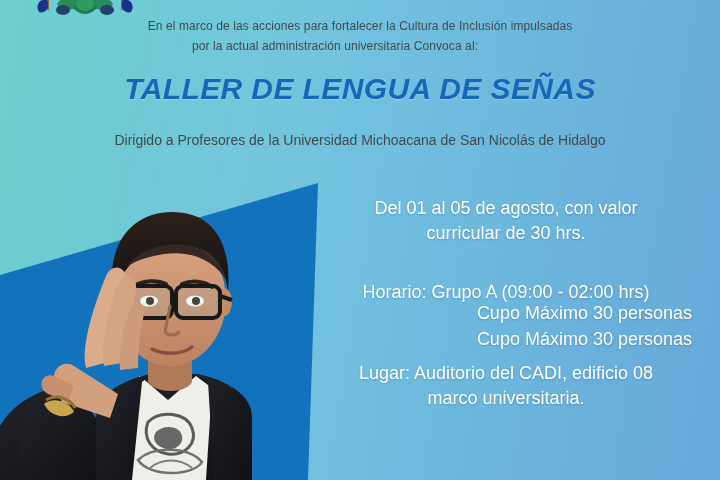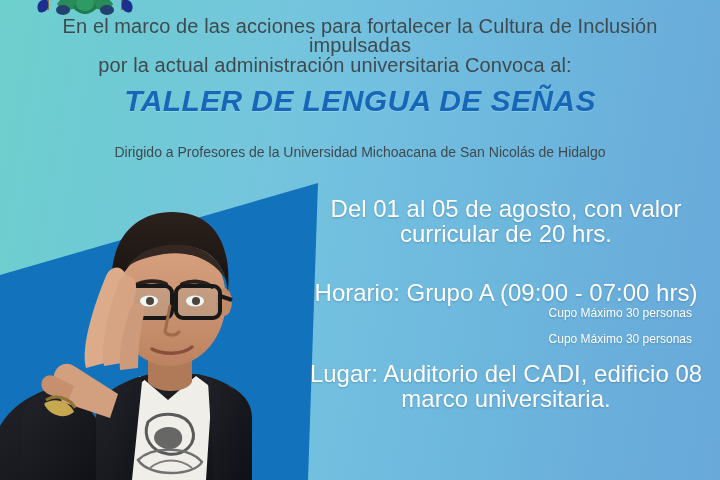--- a/index.html
+++ b/index.html
@@ -48,40 +48,40 @@
     position: absolute;
     left: 0;
     top: 0;
     width: 720px;
     z-index: 5;
     text-align: center;
     pointer-events: none;
   }
   .intro {
     color: #3f4a4e;
-    font-size: 20px;
+    font-size: 12px;
     line-height: 19px;
     letter-spacing: .1px;
     margin: 0;
     padding: 0 60px;
   }
   .intro-l1 { margin-top: 17px; }
   .intro-l2 { margin-top: 1px; padding-left: 10px; }
 
   .title {
     color: #1667b8;
     font-size: 30px;
     font-weight: bold;
     font-style: italic;
     letter-spacing: .4px;
     line-height: 36px;
     text-shadow: 0 1px 1px rgba(255,255,255,.25);
     margin: 0;
   }
-  .title-l1 { margin-top: 8px; }
+  .title-l1 { margin-top: 15px; }
   .title-l2 { margin-top: 3px; }
 
   .dirigido {
     color: #3f4a4e;
     font-size: 14px;
     line-height: 18px;
     margin: 0;
     margin-top: 24px;
   }
 
@@ -91,26 +91,26 @@
     right: 14px;
     top: 196px;
     width: 400px;
     z-index: 5;
     text-align: center;
     color: #ffffff;
     text-shadow: 0 1px 2px rgba(30,70,110,.30);
     pointer-events: none;
   }
   .info .line {
-    font-size: 24px;
+    font-size: 18px;
     line-height: 25px;
     white-space: nowrap;
   }
   .info .small {
-    font-size: 12px;
+    font-size: 18px;
     line-height: 16px;
     text-align: right;
     padding-right: 14px;
   }
   .gap-a { height: 34px; }
   .gap-b { height: 10px; }
   .gap-c { height: 14px; }
 
   
   .person {
@@ -232,25 +232,25 @@
       <path d="M120 220 C118 202 124 176 130 160 C134 148 146 152 144 164 C140 182 138 200 138 218 Z" fill="#cd9b7c"></path>
       <path d="M48 244 C36 238 42 222 54 226 L74 236 L68 252 Z" fill="#c68f6d"></path>
 
       <path d="M44 254 C54 246 70 252 74 262 C64 270 50 266 44 254 Z" fill="#c8a84e"></path>
       <path d="M46 250 C56 244 70 248 75 258" stroke="#8e7530" stroke-width="3" fill="none"></path>
     </g>
   </svg>
 
   <div class="info">
     <div class="line">Del 01 al 05 de agosto, con valor</div>
-    <div class="line">curricular de 20 hrs.</div>
+    <div class="line">curricular de 30 hrs.</div>
 
     <div class="gap-a"></div>
 
-    <div class="line">Horario: Grupo A (09:00 - 07:00 hrs)</div>
+    <div class="line">Horario: Grupo A (09:00 - 02:00 hrs)</div>
     <div class="small">Cupo Máximo 30 personas</div>
 
     <div class="gap-b"></div>
 
     <div class="small">Cupo Máximo 30 personas</div>
 
     <div class="gap-c"></div>
 
     <div class="line">Lugar: Auditorio del CADI, edificio 08</div>
     <div class="line">marco universitaria.</div>

